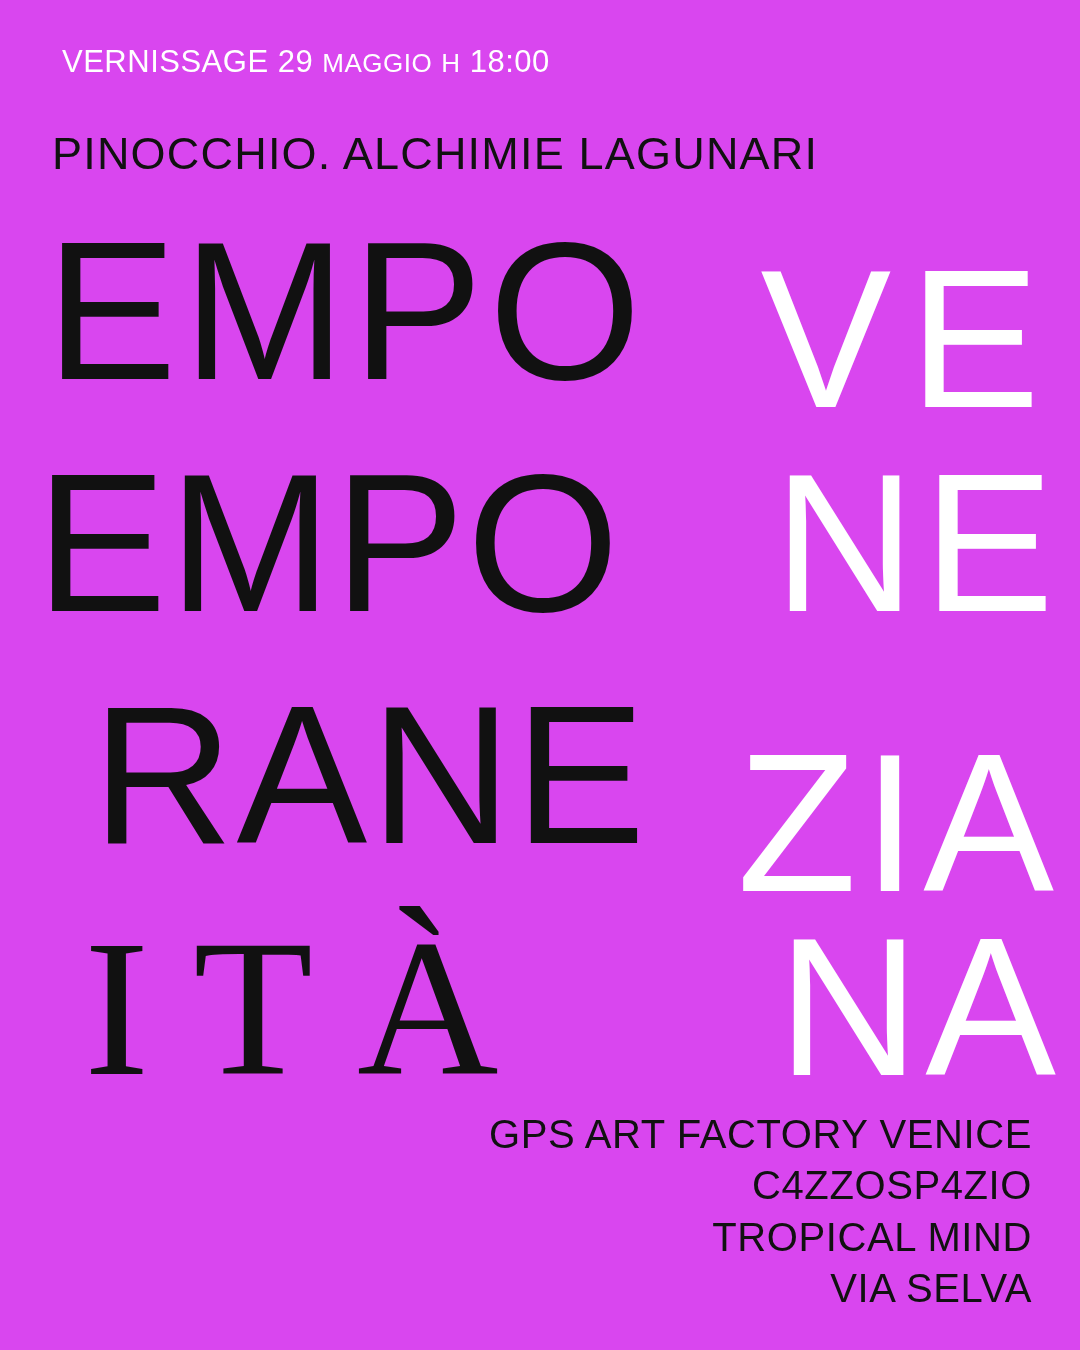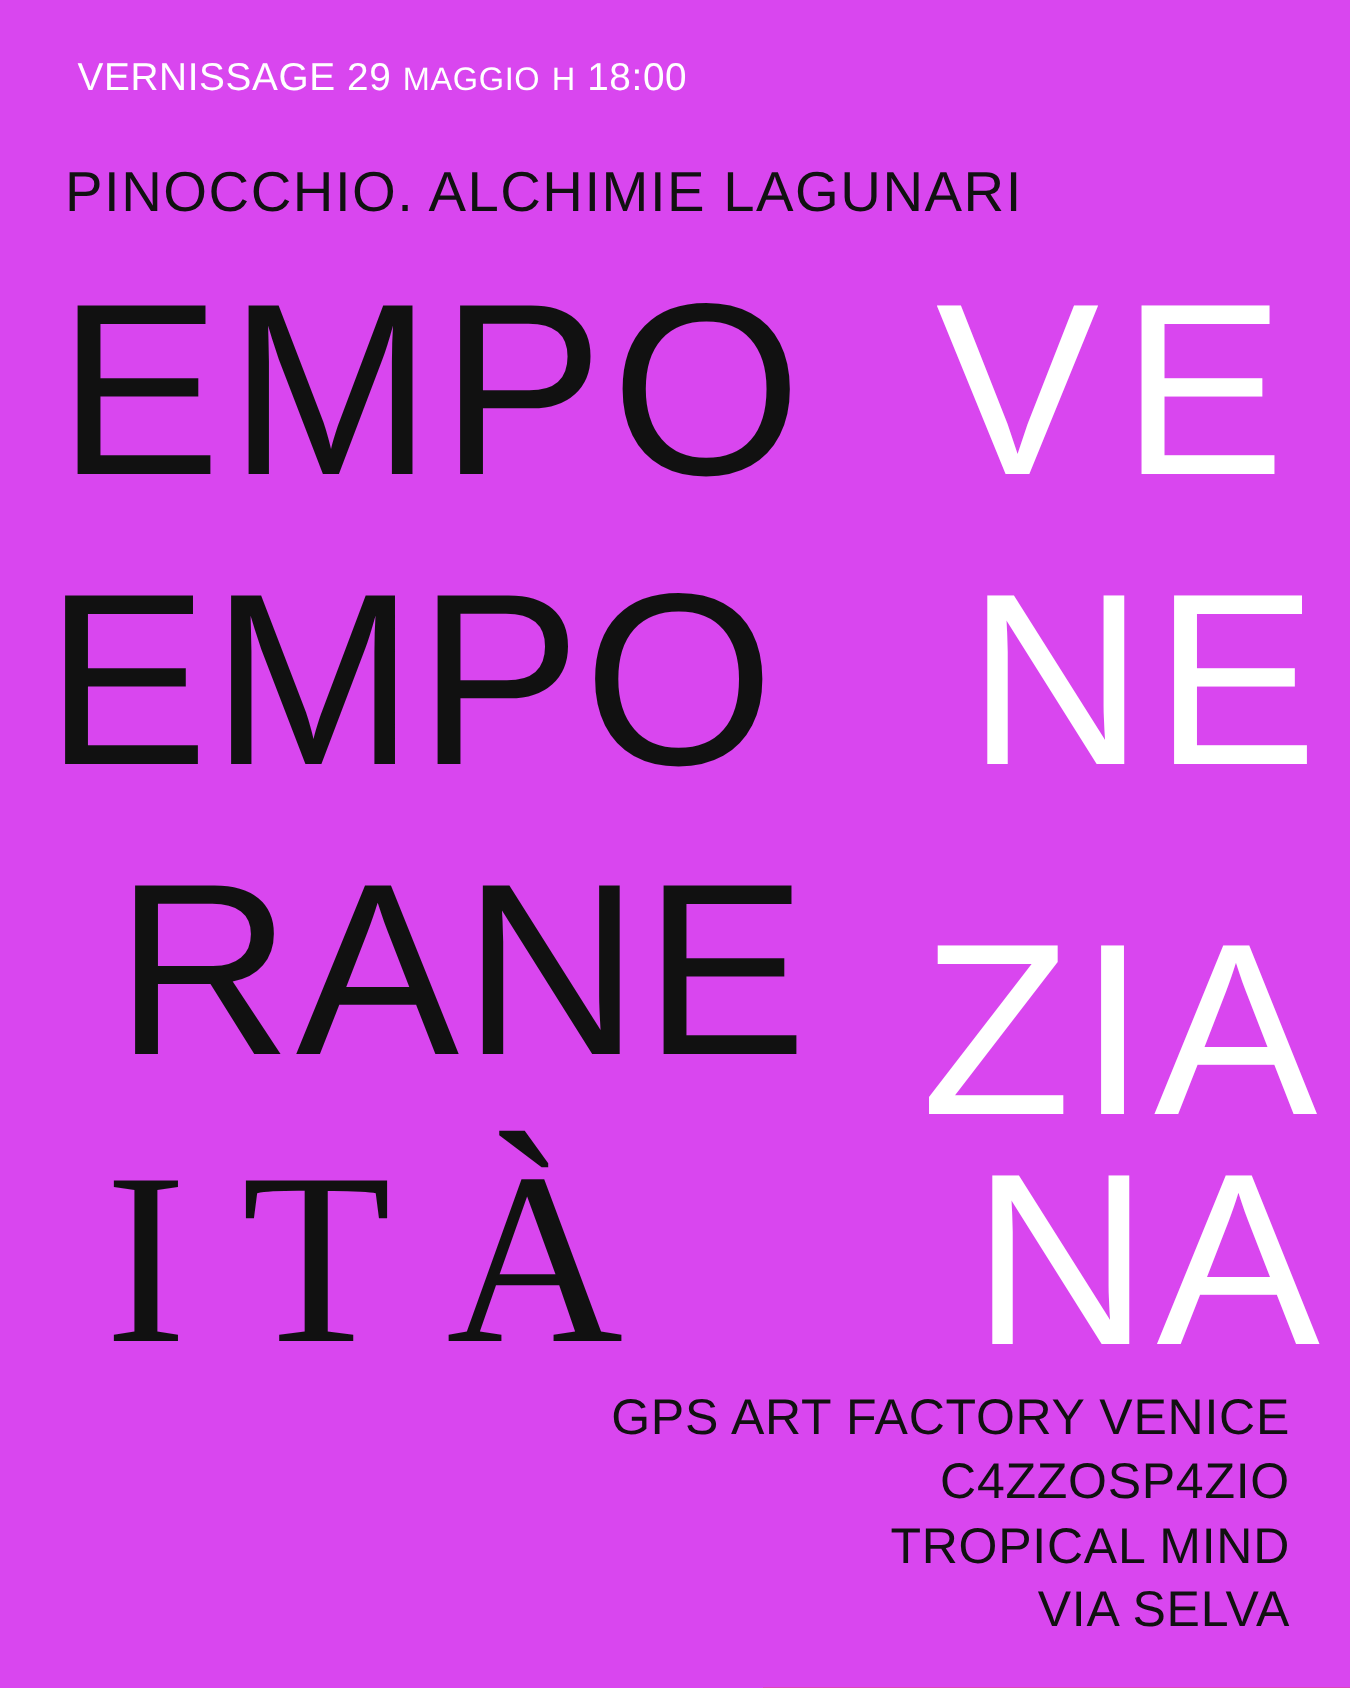--- a/index.html
+++ b/index.html
@@ -75,21 +75,21 @@
     letter-spacing: 2px;
   }
   .bigrow .light {
     color: #ffffff;
     right: 30px;
     letter-spacing: 2px;
   }
 
   
   .row1 .dark { left: 46px; letter-spacing: 6px; }
-  .row1 .light { right: 34px; letter-spacing: 18px; }
+  .row1 .light { right: 22px; letter-spacing: 18px; margin-top: 28px; }
 
   .row2 .dark { left: 36px; letter-spacing: 2px; }
   .row2 .light { right: 18px; letter-spacing: 8px; }
 
   .row3 .dark { left: 44px; letter-spacing: 3px; margin-left: 48px; }
   .row3 .light { right: 20px; letter-spacing: 6px; margin-top: 48px; }
 
   .row4 .dark { left: 84px; letter-spacing: 44px; font-family: Liberation Serif, serif; }
   .row4 .light { right: 18px; letter-spacing: 6px; }
 

